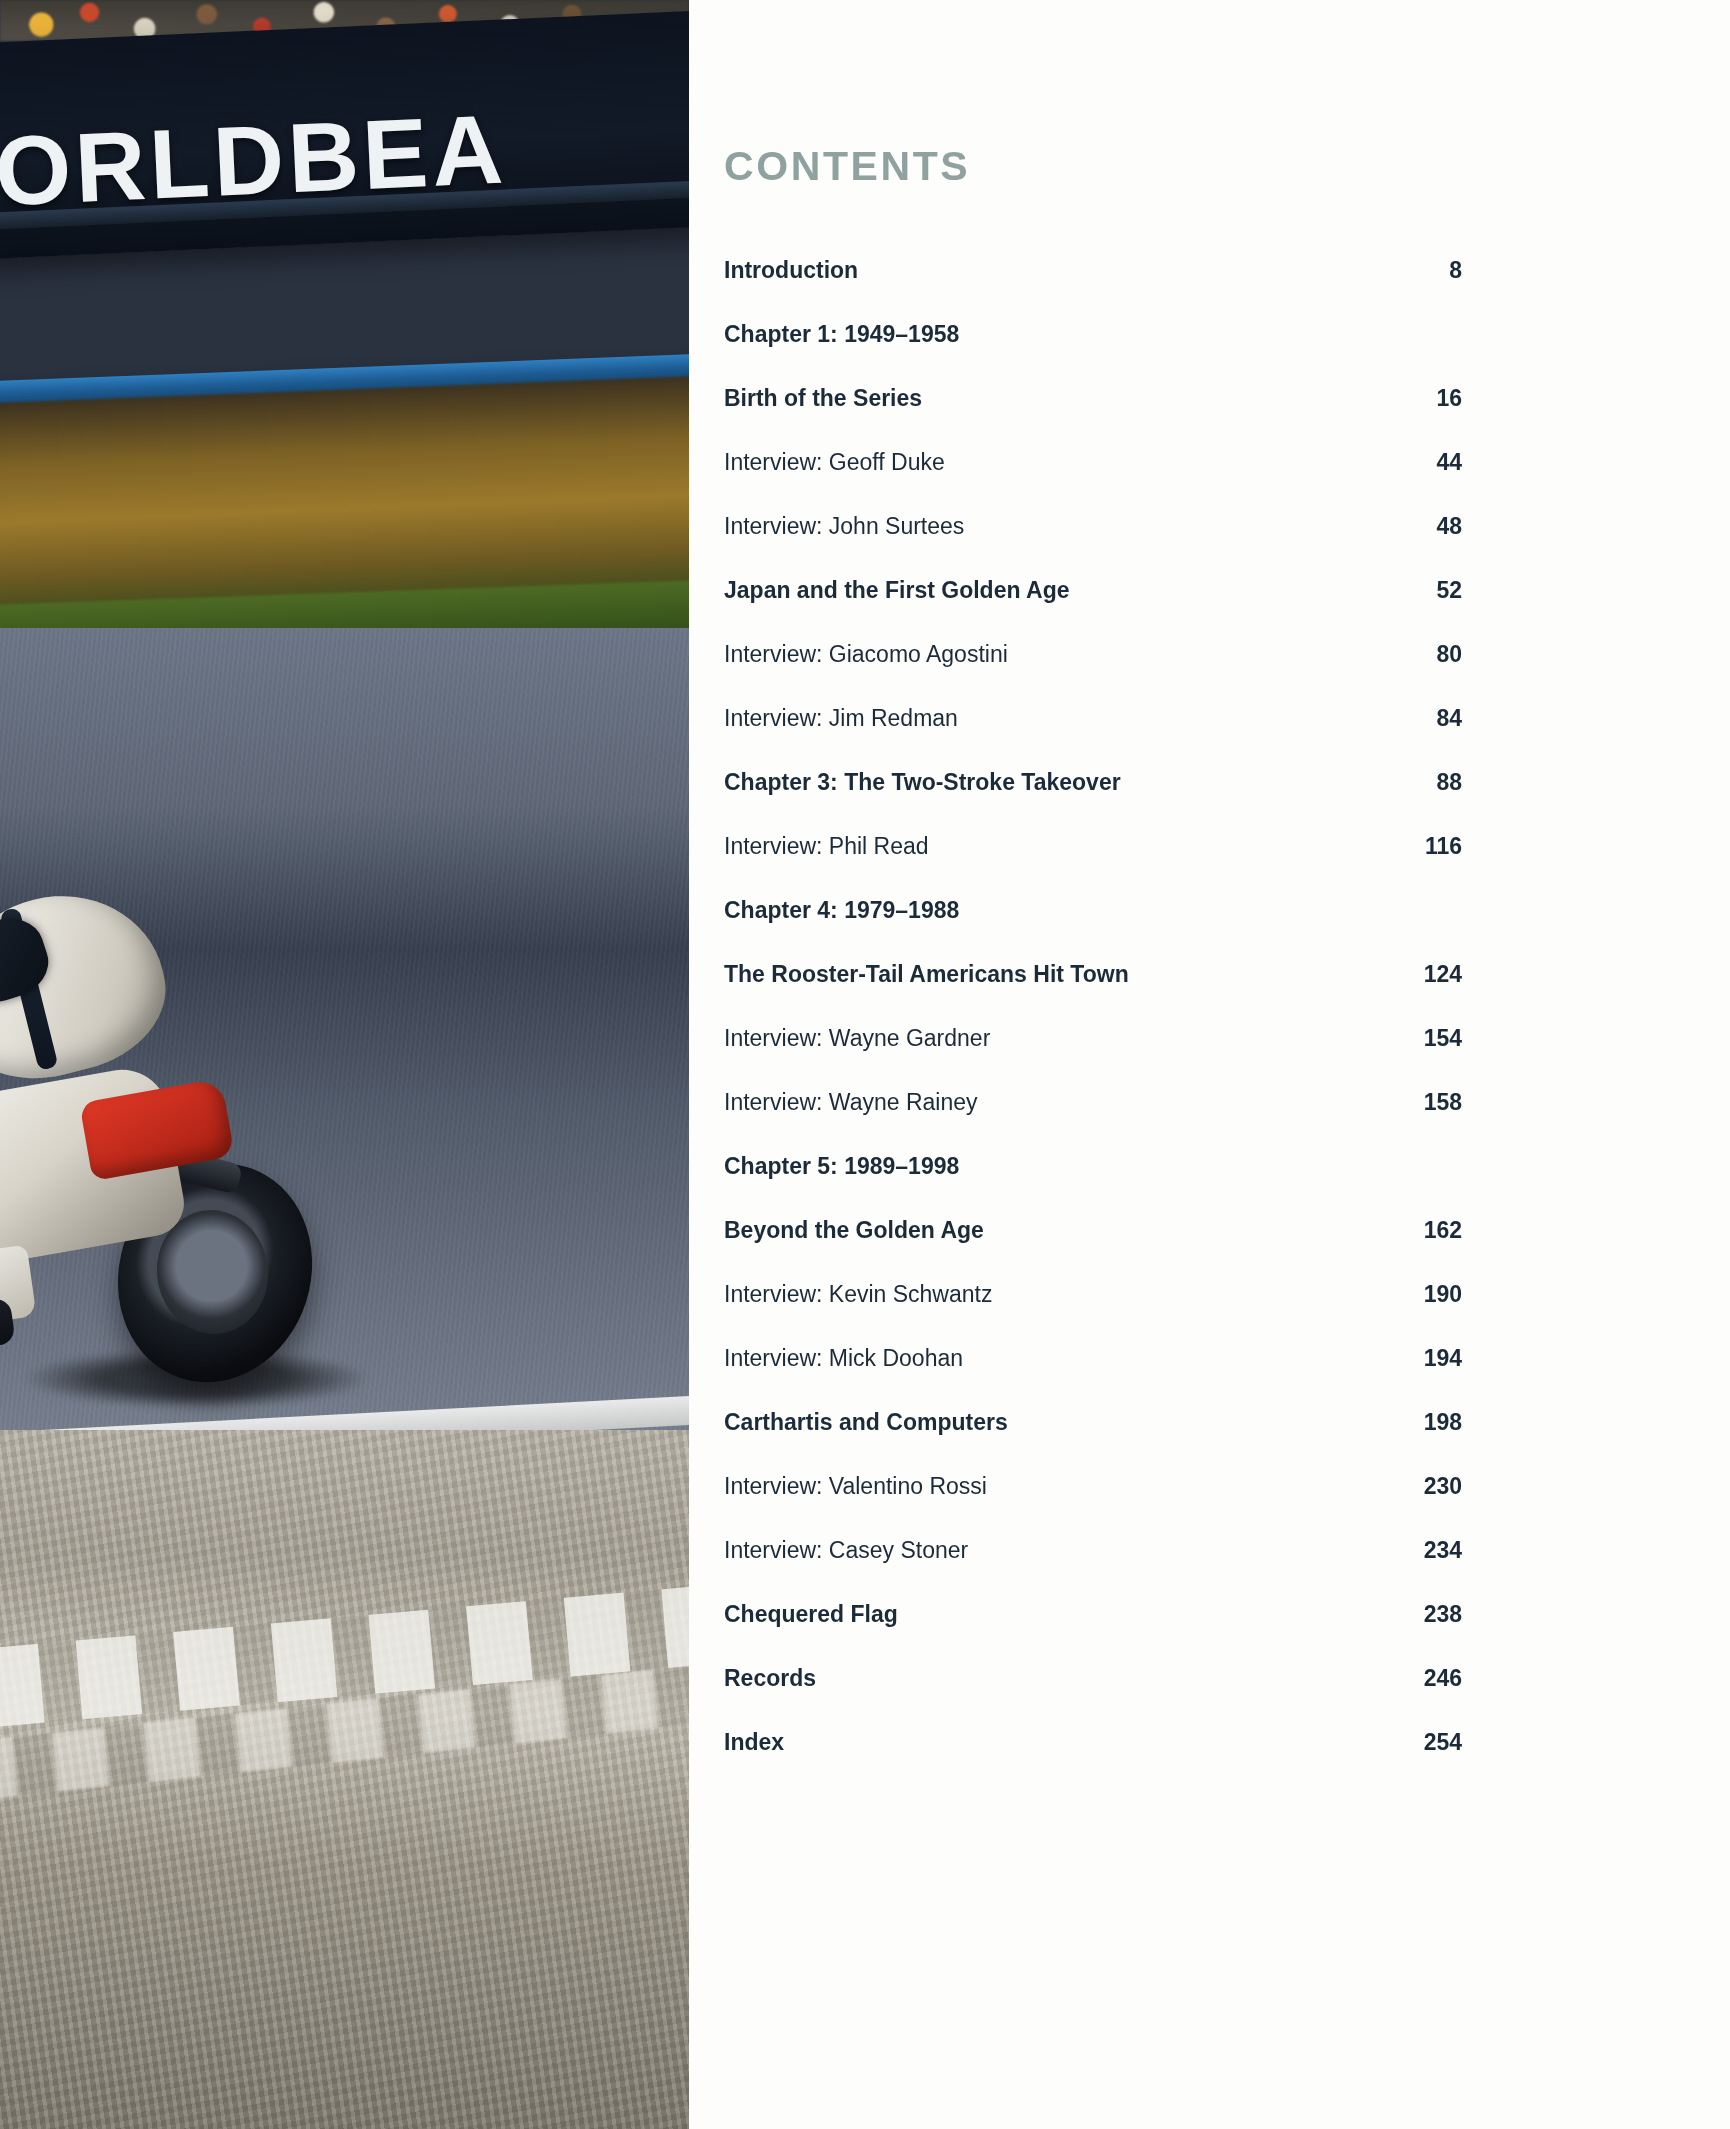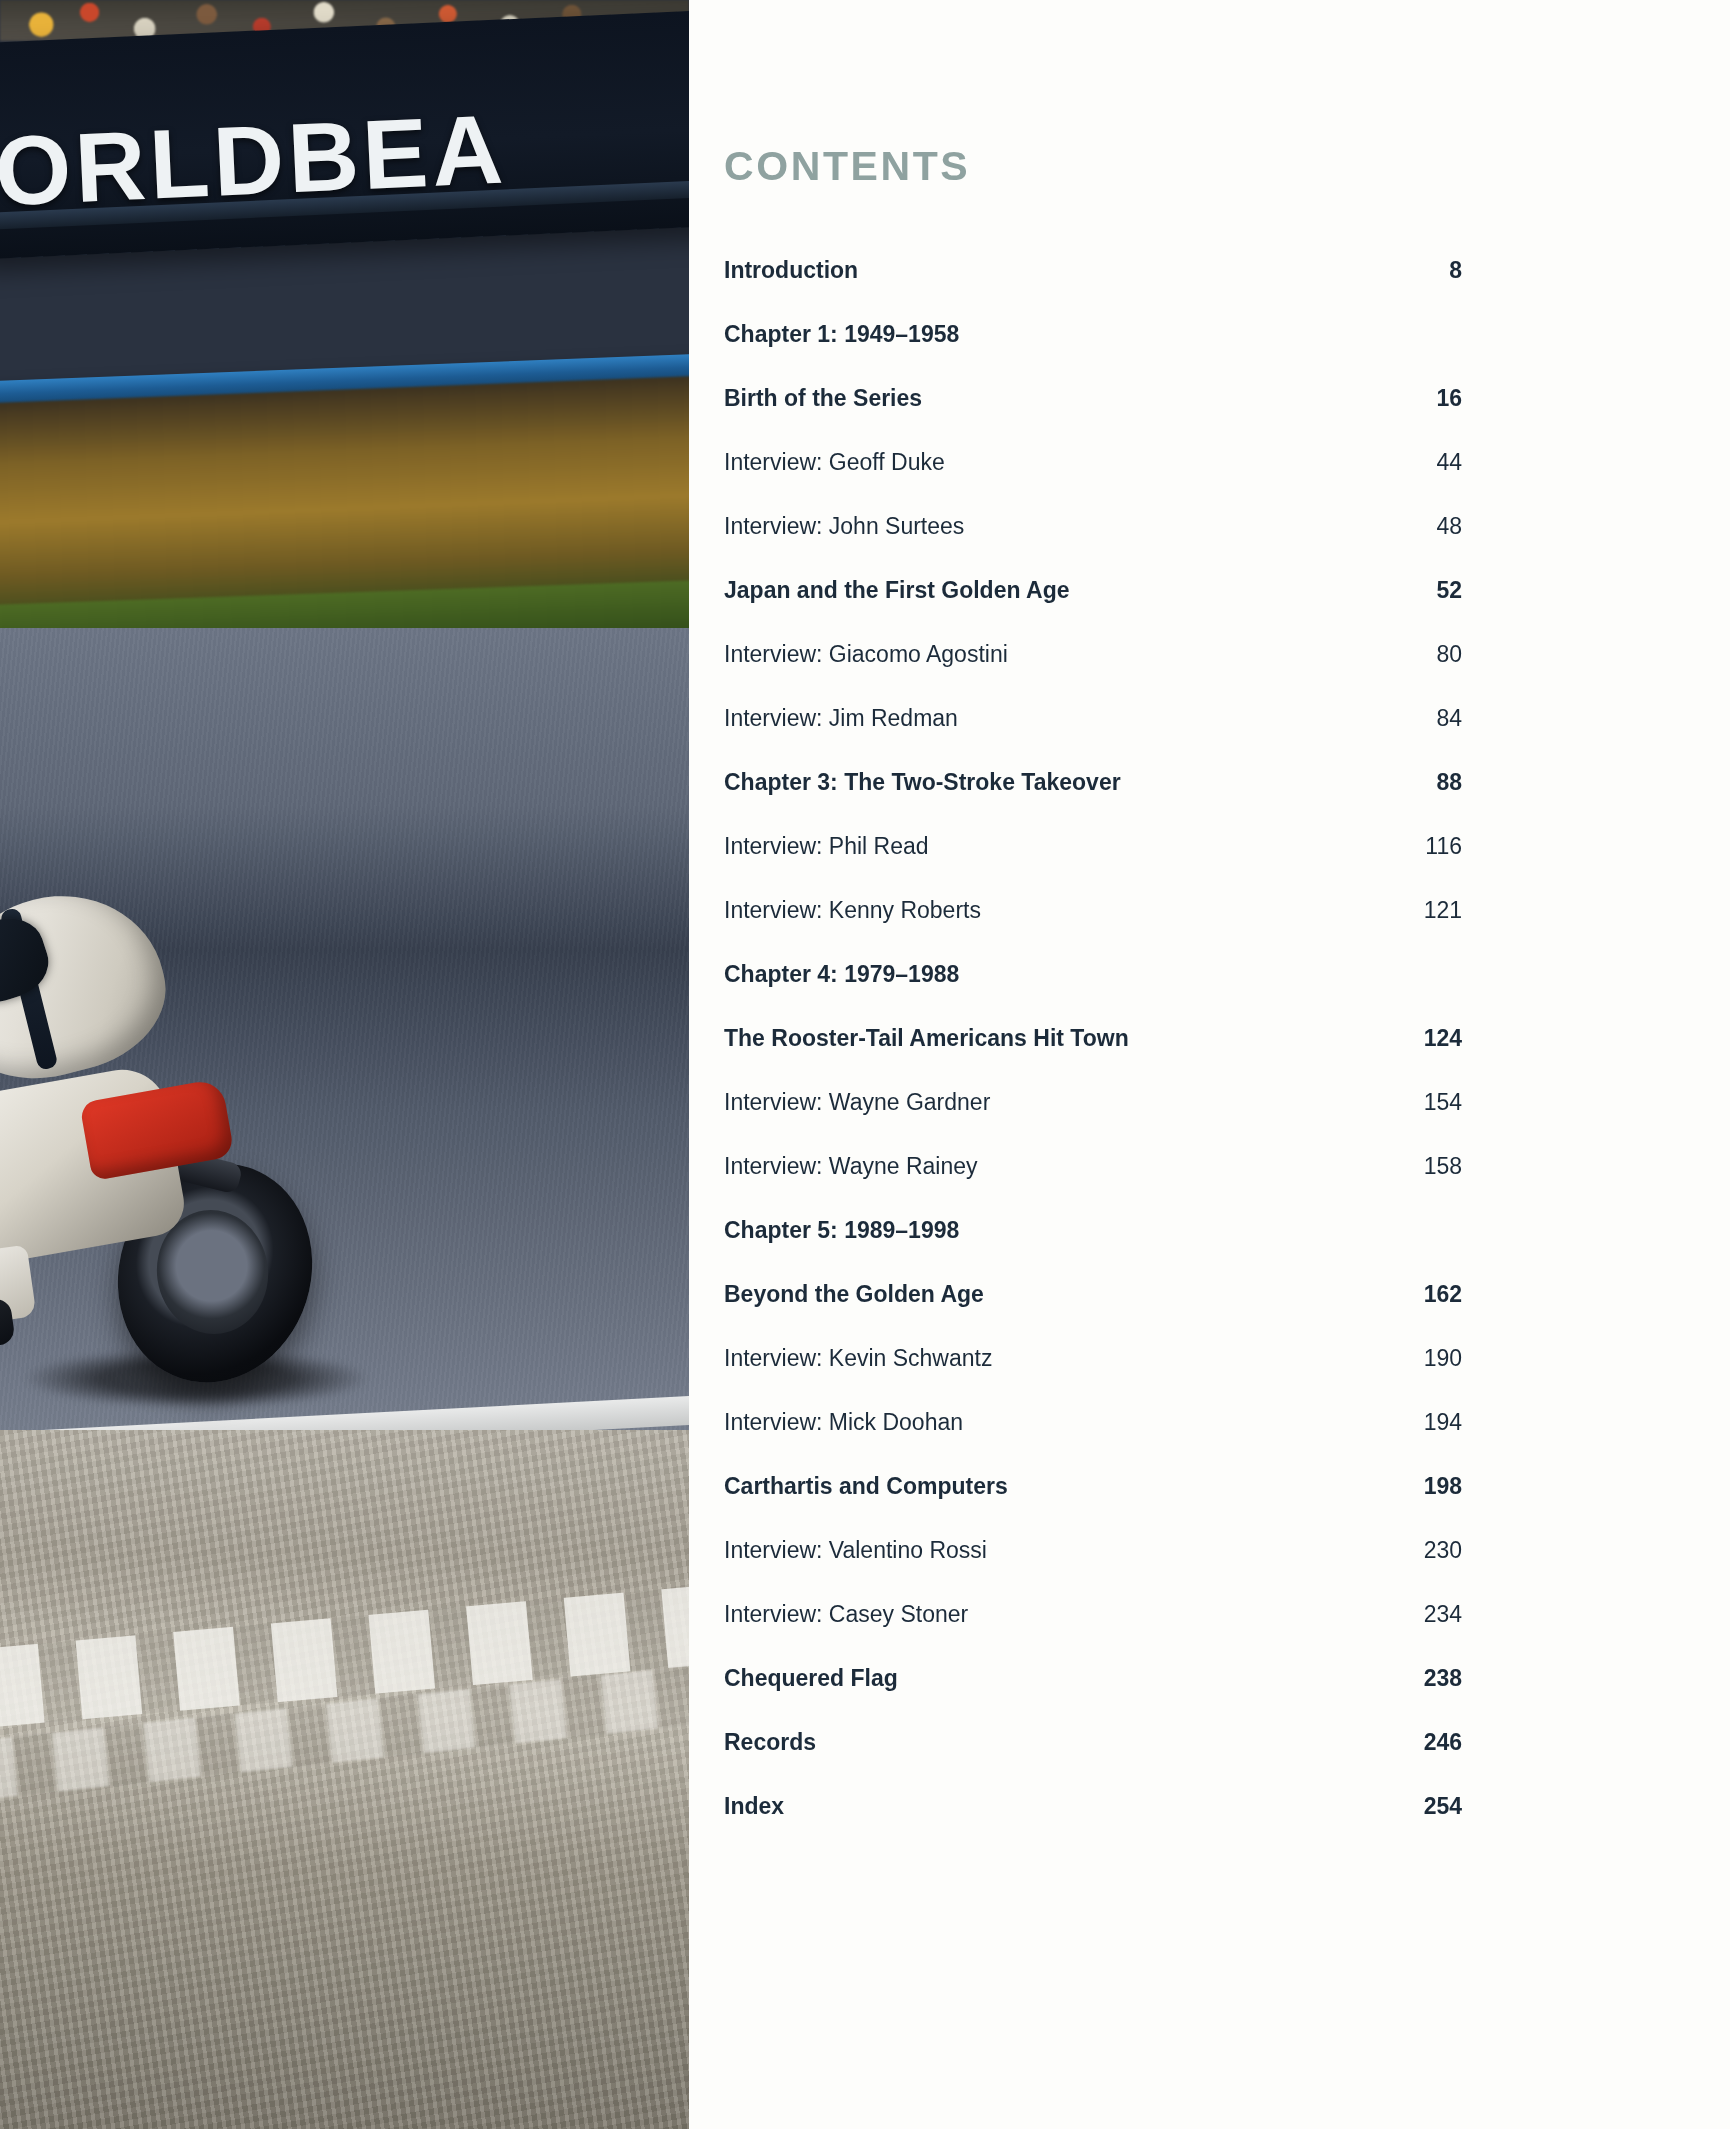--- a/index.html
+++ b/index.html
@@ -307,21 +307,21 @@
     font-size: 23px;
     color: #1c2b3a;
     font-family: "Liberation Sans", sans-serif;
     min-width: 59px;
     text-align: right;
     padding-right: 41px;
   }
   .toc-row.bold .toc-label,
   .toc-row.bold .toc-page { font-weight: 700; }
   .toc-row.light .toc-label { font-weight: 400; }
-  .toc-row.light .toc-page { font-weight: 400; }
+  .toc-row.light .toc-page { font-weight: 700; }
   .toc-row.chapter .toc-label { font-weight: 700; }
 </style>
 </head>
 <body>
 
 <div class="page">
 
   <div class="photo-panel">
     <div class="ph-crowd"></div>
     <div class="ph-banner">
@@ -392,24 +392,20 @@
           <span class="toc-page">84</span>
         </div>
         <div class="toc-row bold">
           <span class="toc-label">Chapter 3: The Two-Stroke Takeover</span>
           <span class="toc-page">88</span>
         </div>
         <div class="toc-row light">
           <span class="toc-label">Interview: Phil Read</span>
           <span class="toc-page">116</span>
         </div>
-        <div class="toc-row light">
-          <span class="toc-label">Interview: Kenny Roberts</span>
-          <span class="toc-page">121</span>
-        </div>
         <div class="toc-row chapter">
           <span class="toc-label">Chapter 4: 1979–1988</span>
           <span class="toc-page"></span>
         </div>
         <div class="toc-row bold">
           <span class="toc-label">The Rooster-Tail Americans Hit Town</span>
           <span class="toc-page">124</span>
         </div>
         <div class="toc-row light">
           <span class="toc-label">Interview: Wayne Gardner</span>

